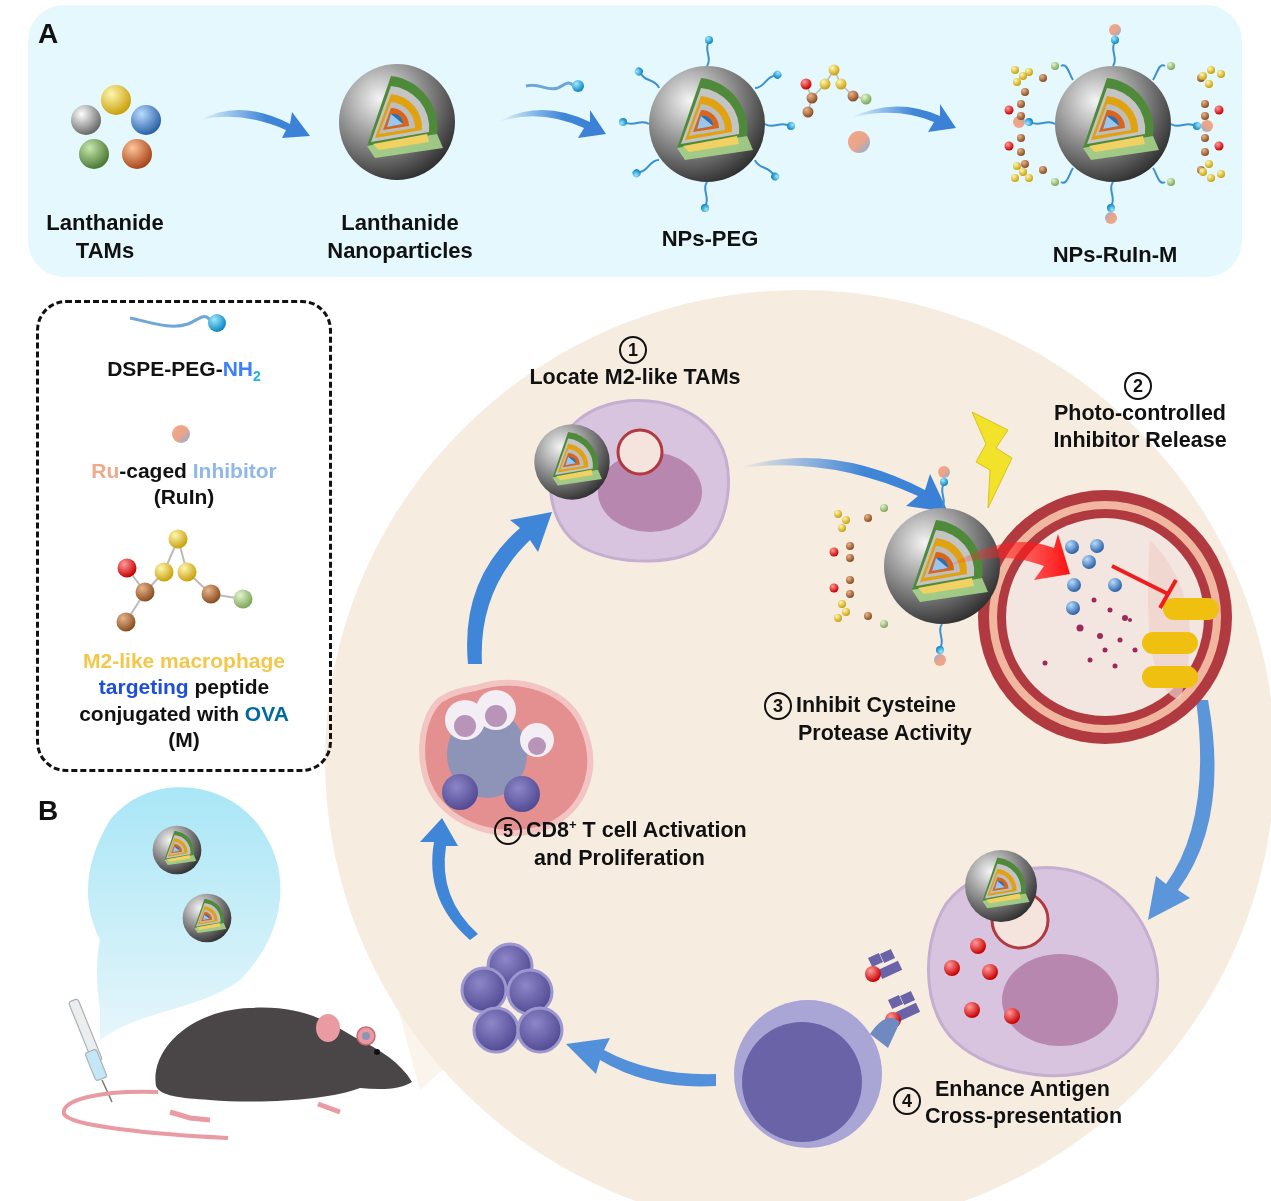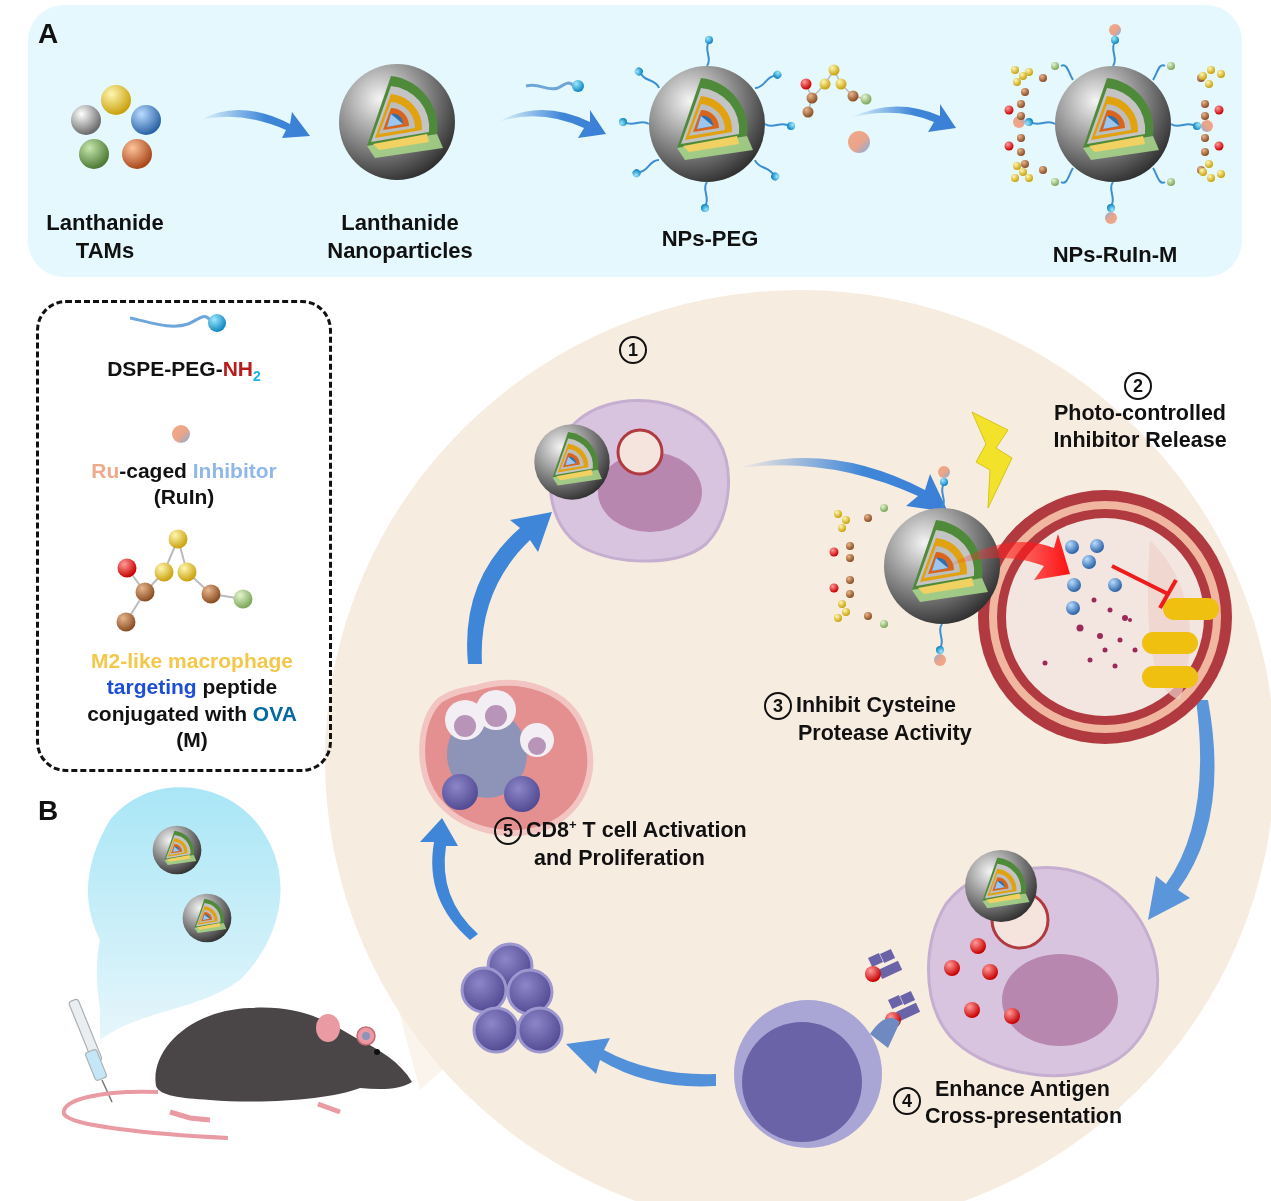--- a/index.html
+++ b/index.html
@@ -448,35 +448,36 @@
 </div>
 <div class="abs txt stage-label" style="left:300px;top:209px;width:200px;">
   <div>Lanthanide</div>
   <div>Nanoparticles</div>
 </div>
 <div class="abs txt stage-label" style="left:620px;top:225px;width:180px;">NPs-PEG</div>
 <div class="abs txt stage-label" style="left:1020px;top:241px;width:190px;">NPs-RuIn-M</div>
 
 <div class="abs legend-box"></div>
 <div class="abs txt legend-text" style="left:40px;top:356px;width:288px;">
-  <span>DSPE-PEG-</span><span style="color:#b91c1c;">NH</span><sub style="color:#1ab3ea;font-size:14px;">2</sub>
+  <span>DSPE-PEG-</span><span style="color:#3b82f6;">NH</span><sub style="color:#1ab3ea;font-size:14px;">2</sub>
 </div>
 <div class="abs txt legend-text" style="left:40px;top:458px;width:288px;">
   <div><span style="color:#eeaa8a;">Ru</span><span>-caged </span><span style="color:#8fb8e8;margin-top:32px;">Inhibitor</span></div>
   <div>(RuIn)</div>
 </div>
-<div class="abs txt legend-text" style="left:48px;top:648px;width:288px;">
+<div class="abs txt legend-text" style="left:40px;top:648px;width:288px;">
   <div style="color:#f3c84a;">M2-like macrophage</div>
   <div><span style="color:#1d4ed8;">targeting</span><span> peptide</span></div>
   <div><span>conjugated with </span><span style="color:#0369a1;">OVA</span></div>
   <div>(M)</div>
 </div>
 
 <div class="abs txt step-text" style="left:500px;top:336px;width:270px;text-align:center;">
   <div><span class="circ">1</span></div>
+  <div>Locate M2-like TAMs</div>
 </div>
 <div class="abs txt step-text" style="left:1020px;top:372px;width:240px;text-align:center;">
   <div><span class="circ">2</span></div>
   <div>Photo-controlled</div>
   <div>Inhibitor Release</div>
 </div>
 <div class="abs txt step-text" style="left:764px;top:692px;width:300px;">
   <div><span class="circ">3</span><span>Inhibit Cysteine</span></div>
   <div style="padding-left:34px;">Protease Activity</div>
 </div>

